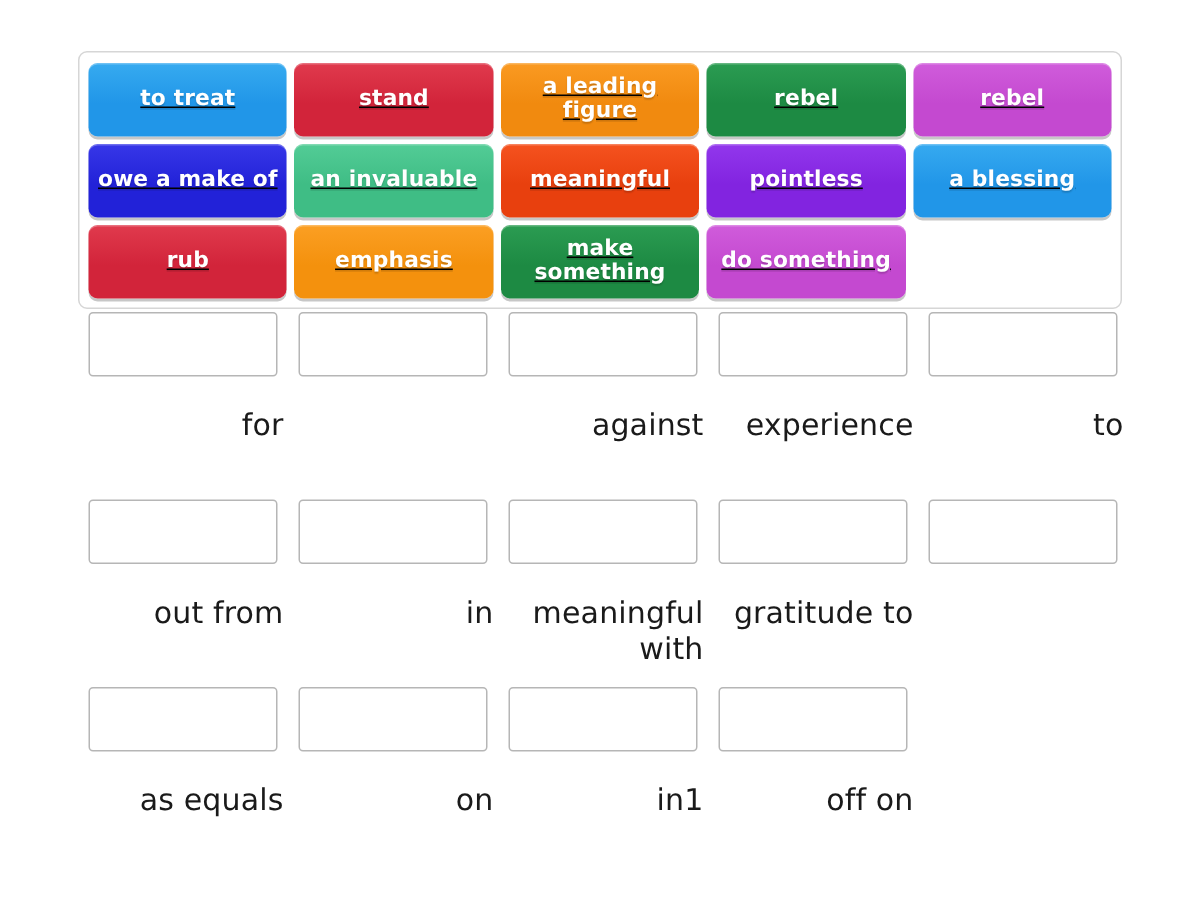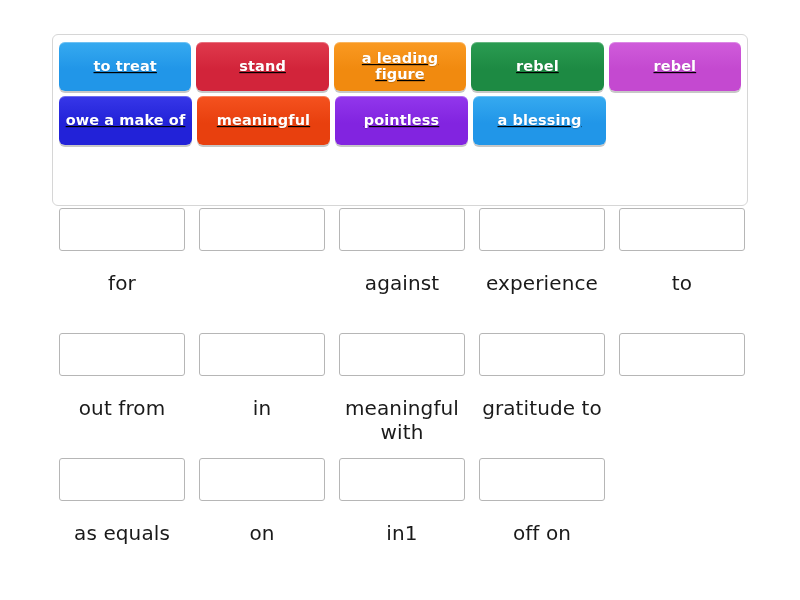--- a/index.html
+++ b/index.html
@@ -94,21 +94,21 @@
     height: 43px;
     box-sizing: border-box;
     border: 1px solid #b6b6b6;
     border-radius: 3px;
     background: #ffffff;
   }
 
   .answer-label {
     margin-top: 20px;
     width: 134px;
-    text-align: center;
+    text-align: right;
     font-size: 20px;
     color: #1a1a1a;
     line-height: 1.22;
     font-weight: normal;
     letter-spacing: 0.1px;
   }
 </style>
 </head>
 <body>
 
@@ -119,25 +119,33 @@
     <div class="tile-row">
       <div class="tile" style="background: linear-gradient(rgb(54, 170, 240) 0%, rgb(33, 150, 232) 55%, rgb(33, 150, 232) 100%);">to treat</div>
       <div class="tile" style="background: linear-gradient(rgb(224, 58, 77) 0%, rgb(210, 36, 58) 55%, rgb(210, 36, 58) 100%);">stand</div>
       <div class="tile" style="background: linear-gradient(rgb(250, 154, 34) 0%, rgb(241, 138, 15) 55%, rgb(241, 138, 15) 100%);">a leading figure</div>
       <div class="tile" style="background: linear-gradient(rgb(43, 156, 82) 0%, rgb(29, 138, 67) 55%, rgb(29, 138, 67) 100%);">rebel</div>
       <div class="tile" style="background: linear-gradient(rgb(208, 92, 219) 0%, rgb(196, 73, 208) 55%, rgb(196, 73, 208) 100%);">rebel</div>
     </div>
 
     <div class="tile-row">
       <div class="tile" style="background: linear-gradient(rgb(55, 55, 232) 0%, rgb(34, 34, 216) 55%, rgb(34, 34, 216) 100%);">owe a make of</div>
+      <div class="tile" style="background: linear-gradient(rgb(83, 204, 150) 0%, rgb(63, 189, 133) 55%, rgb(63, 189, 133) 100%);">an invaluable</div>
       <div class="tile" style="background: linear-gradient(rgb(245, 82, 31) 0%, rgb(232, 64, 14) 55%, rgb(232, 64, 14) 100%);">meaningful</div>
       <div class="tile" style="background: linear-gradient(rgb(146, 55, 236) 0%, rgb(130, 36, 224) 55%, rgb(130, 36, 224) 100%);">pointless</div>
       <div class="tile" style="background: linear-gradient(rgb(54, 170, 240) 0%, rgb(33, 150, 232) 55%, rgb(33, 150, 232) 100%);">a blessing</div>
     </div>
 
+    <div class="tile-row">
+      <div class="tile" style="background: linear-gradient(rgb(224, 58, 77) 0%, rgb(210, 36, 58) 55%, rgb(210, 36, 58) 100%);">rub</div>
+      <div class="tile" style="background: linear-gradient(rgb(251, 159, 35) 0%, rgb(244, 145, 13) 55%, rgb(244, 145, 13) 100%);">emphasis</div>
+      <div class="tile" style="background: linear-gradient(rgb(43, 156, 82) 0%, rgb(29, 138, 67) 55%, rgb(29, 138, 67) 100%);">make something</div>
+      <div class="tile" style="background: linear-gradient(rgb(208, 92, 219) 0%, rgb(196, 73, 208) 55%, rgb(196, 73, 208) 100%);">do something</div>
+      <div class="tile empty"></div>
+    </div>
 
   </div>
 
   <div class="answer-area">
 
     <div class="answer-row">
       <div class="answer-cell">
         <div class="drop-box"></div>
         <div class="answer-label">for</div>
       </div>

